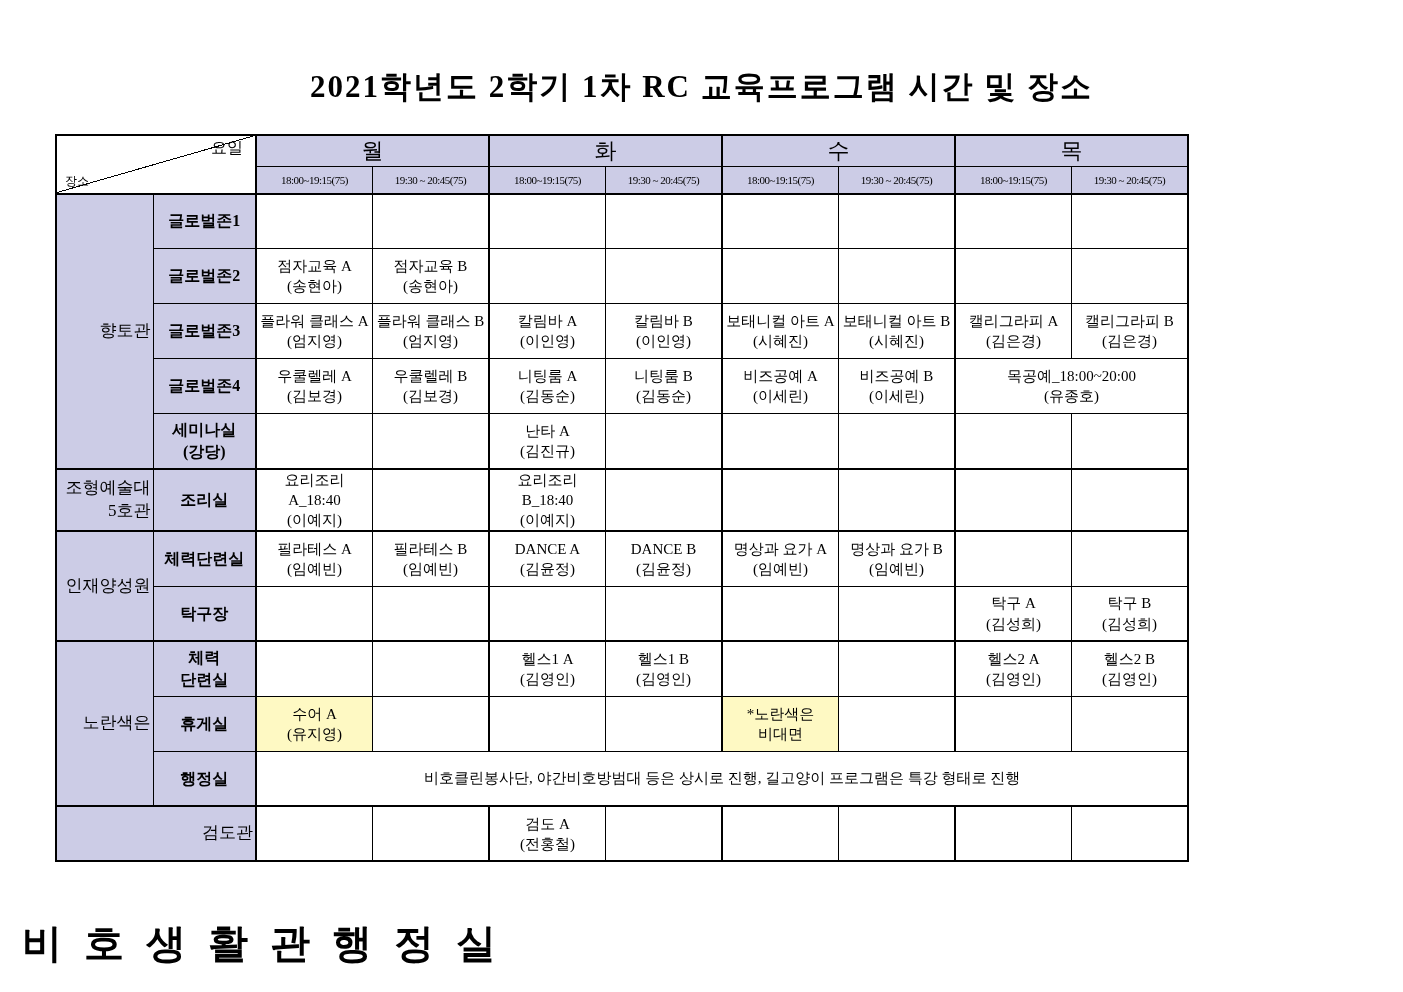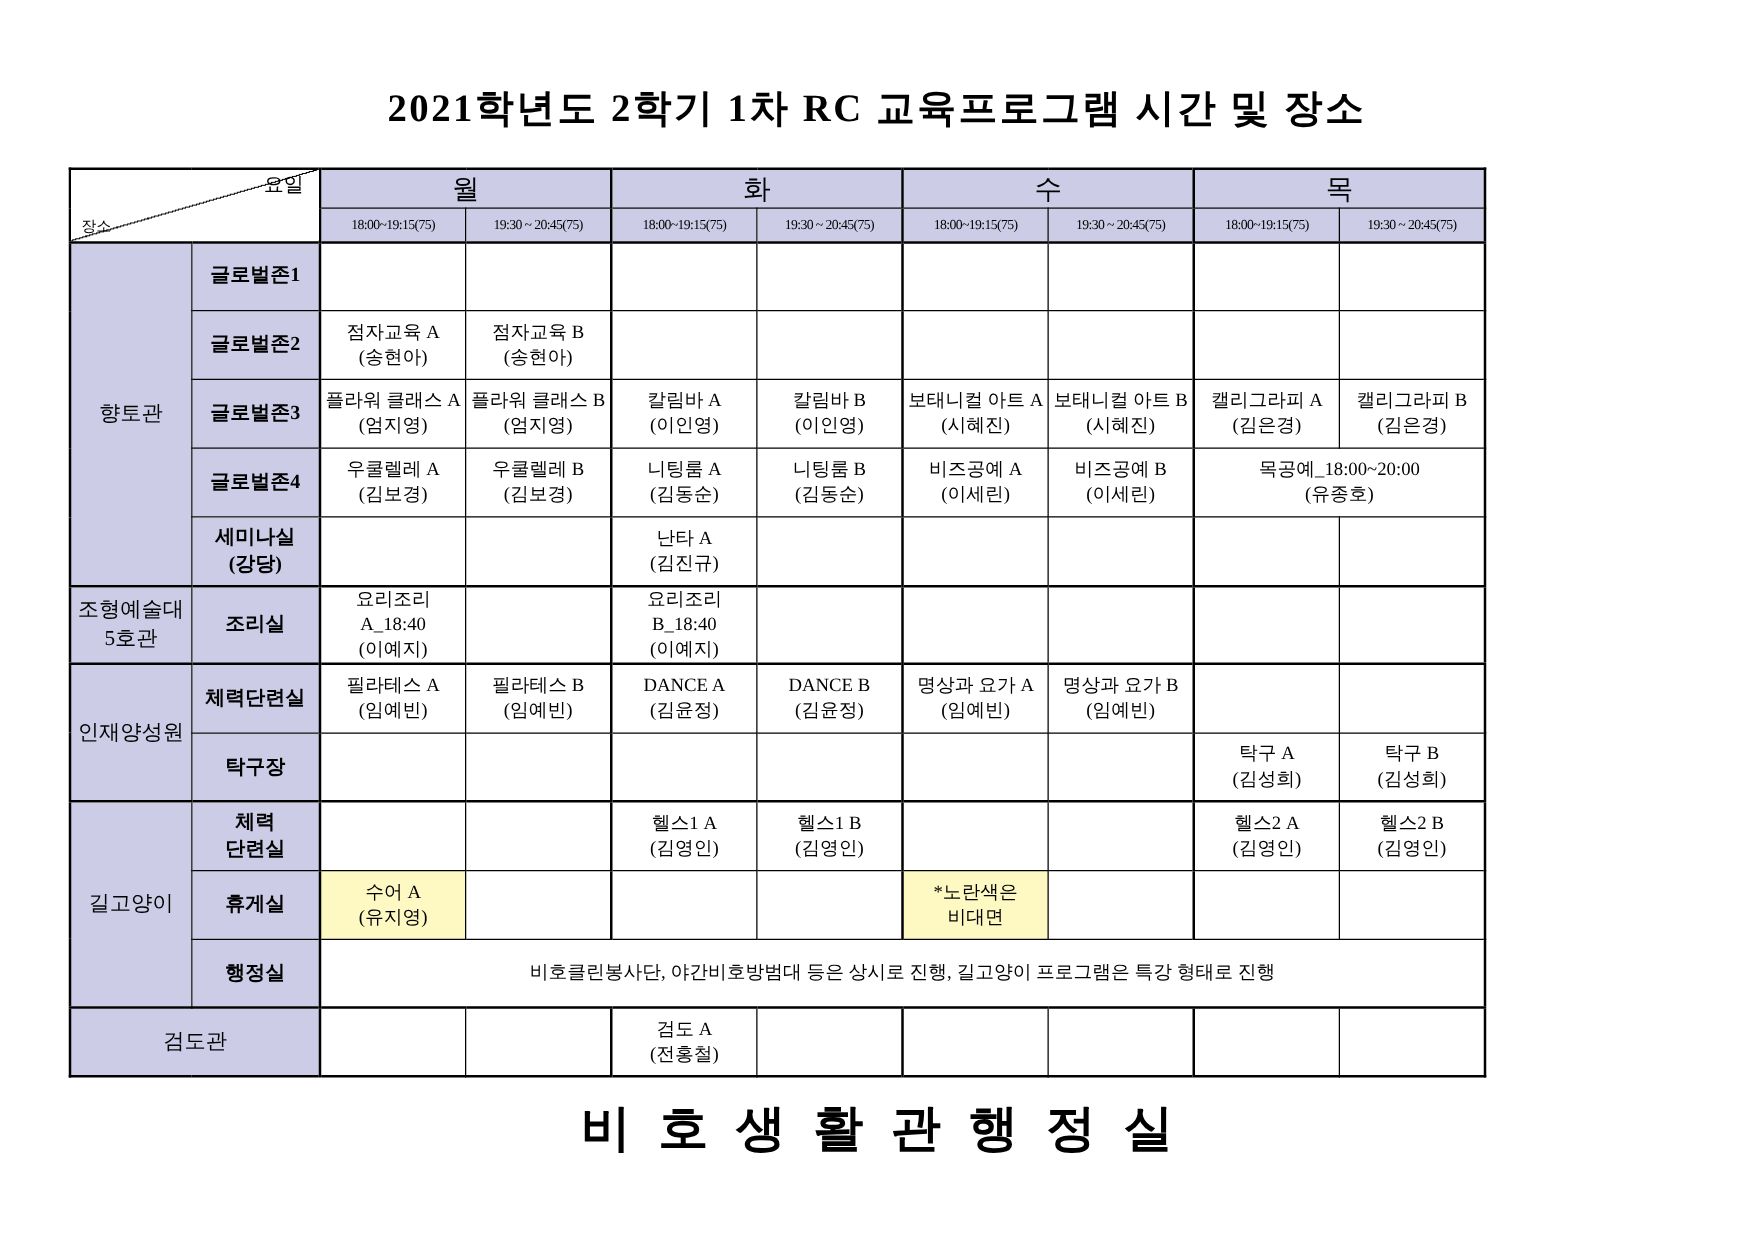--- a/index.html
+++ b/index.html
@@ -17,36 +17,36 @@
   table { border-collapse:collapse; table-layout:fixed; width:1134px; border:2px solid #000; }
   td {
     border:1px solid #000; text-align:center; vertical-align:middle;
     padding:0 2px; overflow:hidden;
   }
   thead td { height:27px; background:#CCCCE6; }
   td.day   { font-size:22px; }
   td.time  { font-size:11px; letter-spacing:-0.5px; }
   tbody td { height:55px; font-size:15px; line-height:1.35; background:#fff; }
   td.label { background:#CCCCE6; white-space:pre-line; }
-  td.building { font-size:17px; }
+  td.building { font-size:17px;text-align:right; }
   td.room     { font-size:16px;font-weight:bold; }
   td.highlight { background:#fef9c3; }
   td.day-start { border-left-width:2px; }
   tr.section-start td { border-top-width:2px; }
   td.corner {
     background:#fff; position:relative;
     background-image:linear-gradient(to bottom right,
       transparent calc(50% - 1px), #000 calc(50% - 1px),
       #000 calc(50% + 0px), transparent calc(50% + 0px));
   }
   .corner-day   { position:absolute; top:2px;  right:12px; font-size:16px; }
   .corner-place { position:absolute; bottom:3px; left:8px; font-size:12px; }
   .footer-title {
-    position:absolute; top:875px; left:0; width:100%;
-    text-align:center; font-size:40px; font-weight:bold;
+    position:absolute; top:916px; left:0; width:100%;
+    font-size:40px; font-weight:bold;
     letter-spacing:0.55em; text-indent:0.55em;
     font-family:Liberation Serif, serif;
   }
 </style>
 </head>
 <body>
 
 <div class="page-title">2021학년도 2학기 1차 RC 교육프로그램 시간 및 장소</div>
 
 <div class="sheet">
@@ -256,21 +256,21 @@
           <td class="slot day-start">
             <div>탁구 A</div>
             <div>(김성희)</div>
           </td>
           <td class="slot">
             <div>탁구 B</div>
             <div>(김성희)</div>
           </td>
         </tr>
         <tr class="section-start">
-          <td class="label building" rowspan="3">길고양이</td>
+          <td class="label building" rowspan="3">노란색은</td>
           <td class="label room">체력
 단련실</td>
           <td class="slot day-start"></td>
           <td class="slot"></td>
           <td class="slot day-start">
             <div>헬스1 A</div>
             <div>(김영인)</div>
           </td>
           <td class="slot">
             <div>헬스1 B</div>

